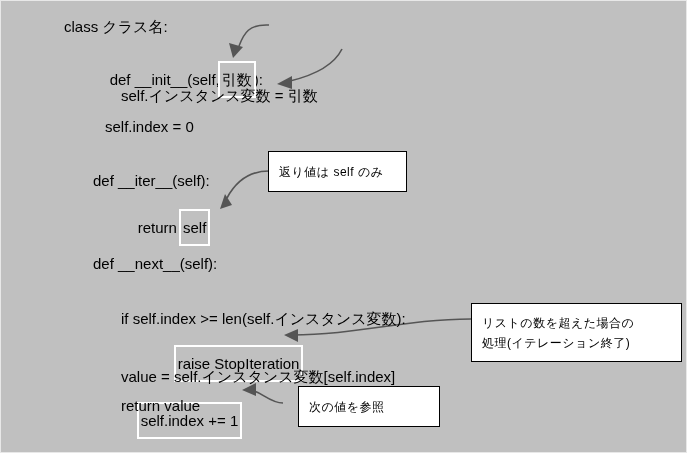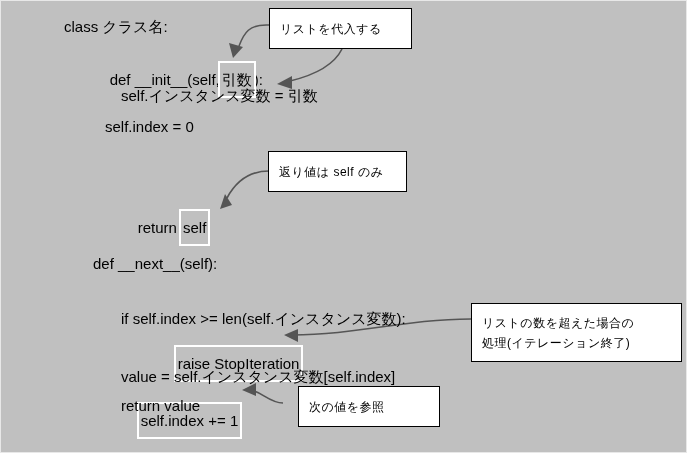--- a/index.html
+++ b/index.html
@@ -83,43 +83,41 @@
 
   <div class="code-line" style="left:63px;  top:17px;">class クラス名:</div>
 
   <div class="code-line" style="left:92px;  top:52px;">
     <span>def __init__(self,</span><span class="hl">引数</span><span>):</span>
   </div>
 
   <div class="code-line" style="left:120px; top:86px;">self.インスタンス変数 = 引数</div>
   <div class="code-line" style="left:104px; top:117px;">self.index = 0</div>
 
+  <div class="code-line" style="left:92px;  top:171px;">def __iter__(self):</div>
 
   <div class="code-line" style="left:120px; top:200px;">
     <span>return</span> <span class="hl">self</span>
   </div>
 
   <div class="code-line" style="left:92px;  top:254px;">def __next__(self):</div>
   <div class="code-line" style="left:120px; top:309px;">if self.index &gt;= len(self.インスタンス変数):</div>
 
   <div class="code-line" style="left:158px; top:336px;">
     <span class="hl">raise StopIteration</span>
   </div>
 
   <div class="code-line" style="left:120px; top:367px;">value = self.インスタンス変数[self.index]</div>
 
   <div class="code-line" style="left:121px; top:393px;">
     <span class="hl">self.index += 1</span>
   </div>
 
   <div class="code-line" style="left:120px; top:396px;">return value</div>
 
-  <div class="callout" style="left:268px; top:7px; width:143px; height:41px;">
-    <span class="cl">リストを代入する</span>
-  </div>
 
   <div class="callout" style="left:267px; top:150px; width:139px; height:41px;">
     <span class="cl">返り値は self のみ</span>
   </div>
 
   <div class="callout" style="left:470px; top:302px; width:211px; height:59px;">
     <span class="cl">リストの数を超えた場合の</span>
     <span class="cl">処理(イテレーション終了)</span>
   </div>
 

